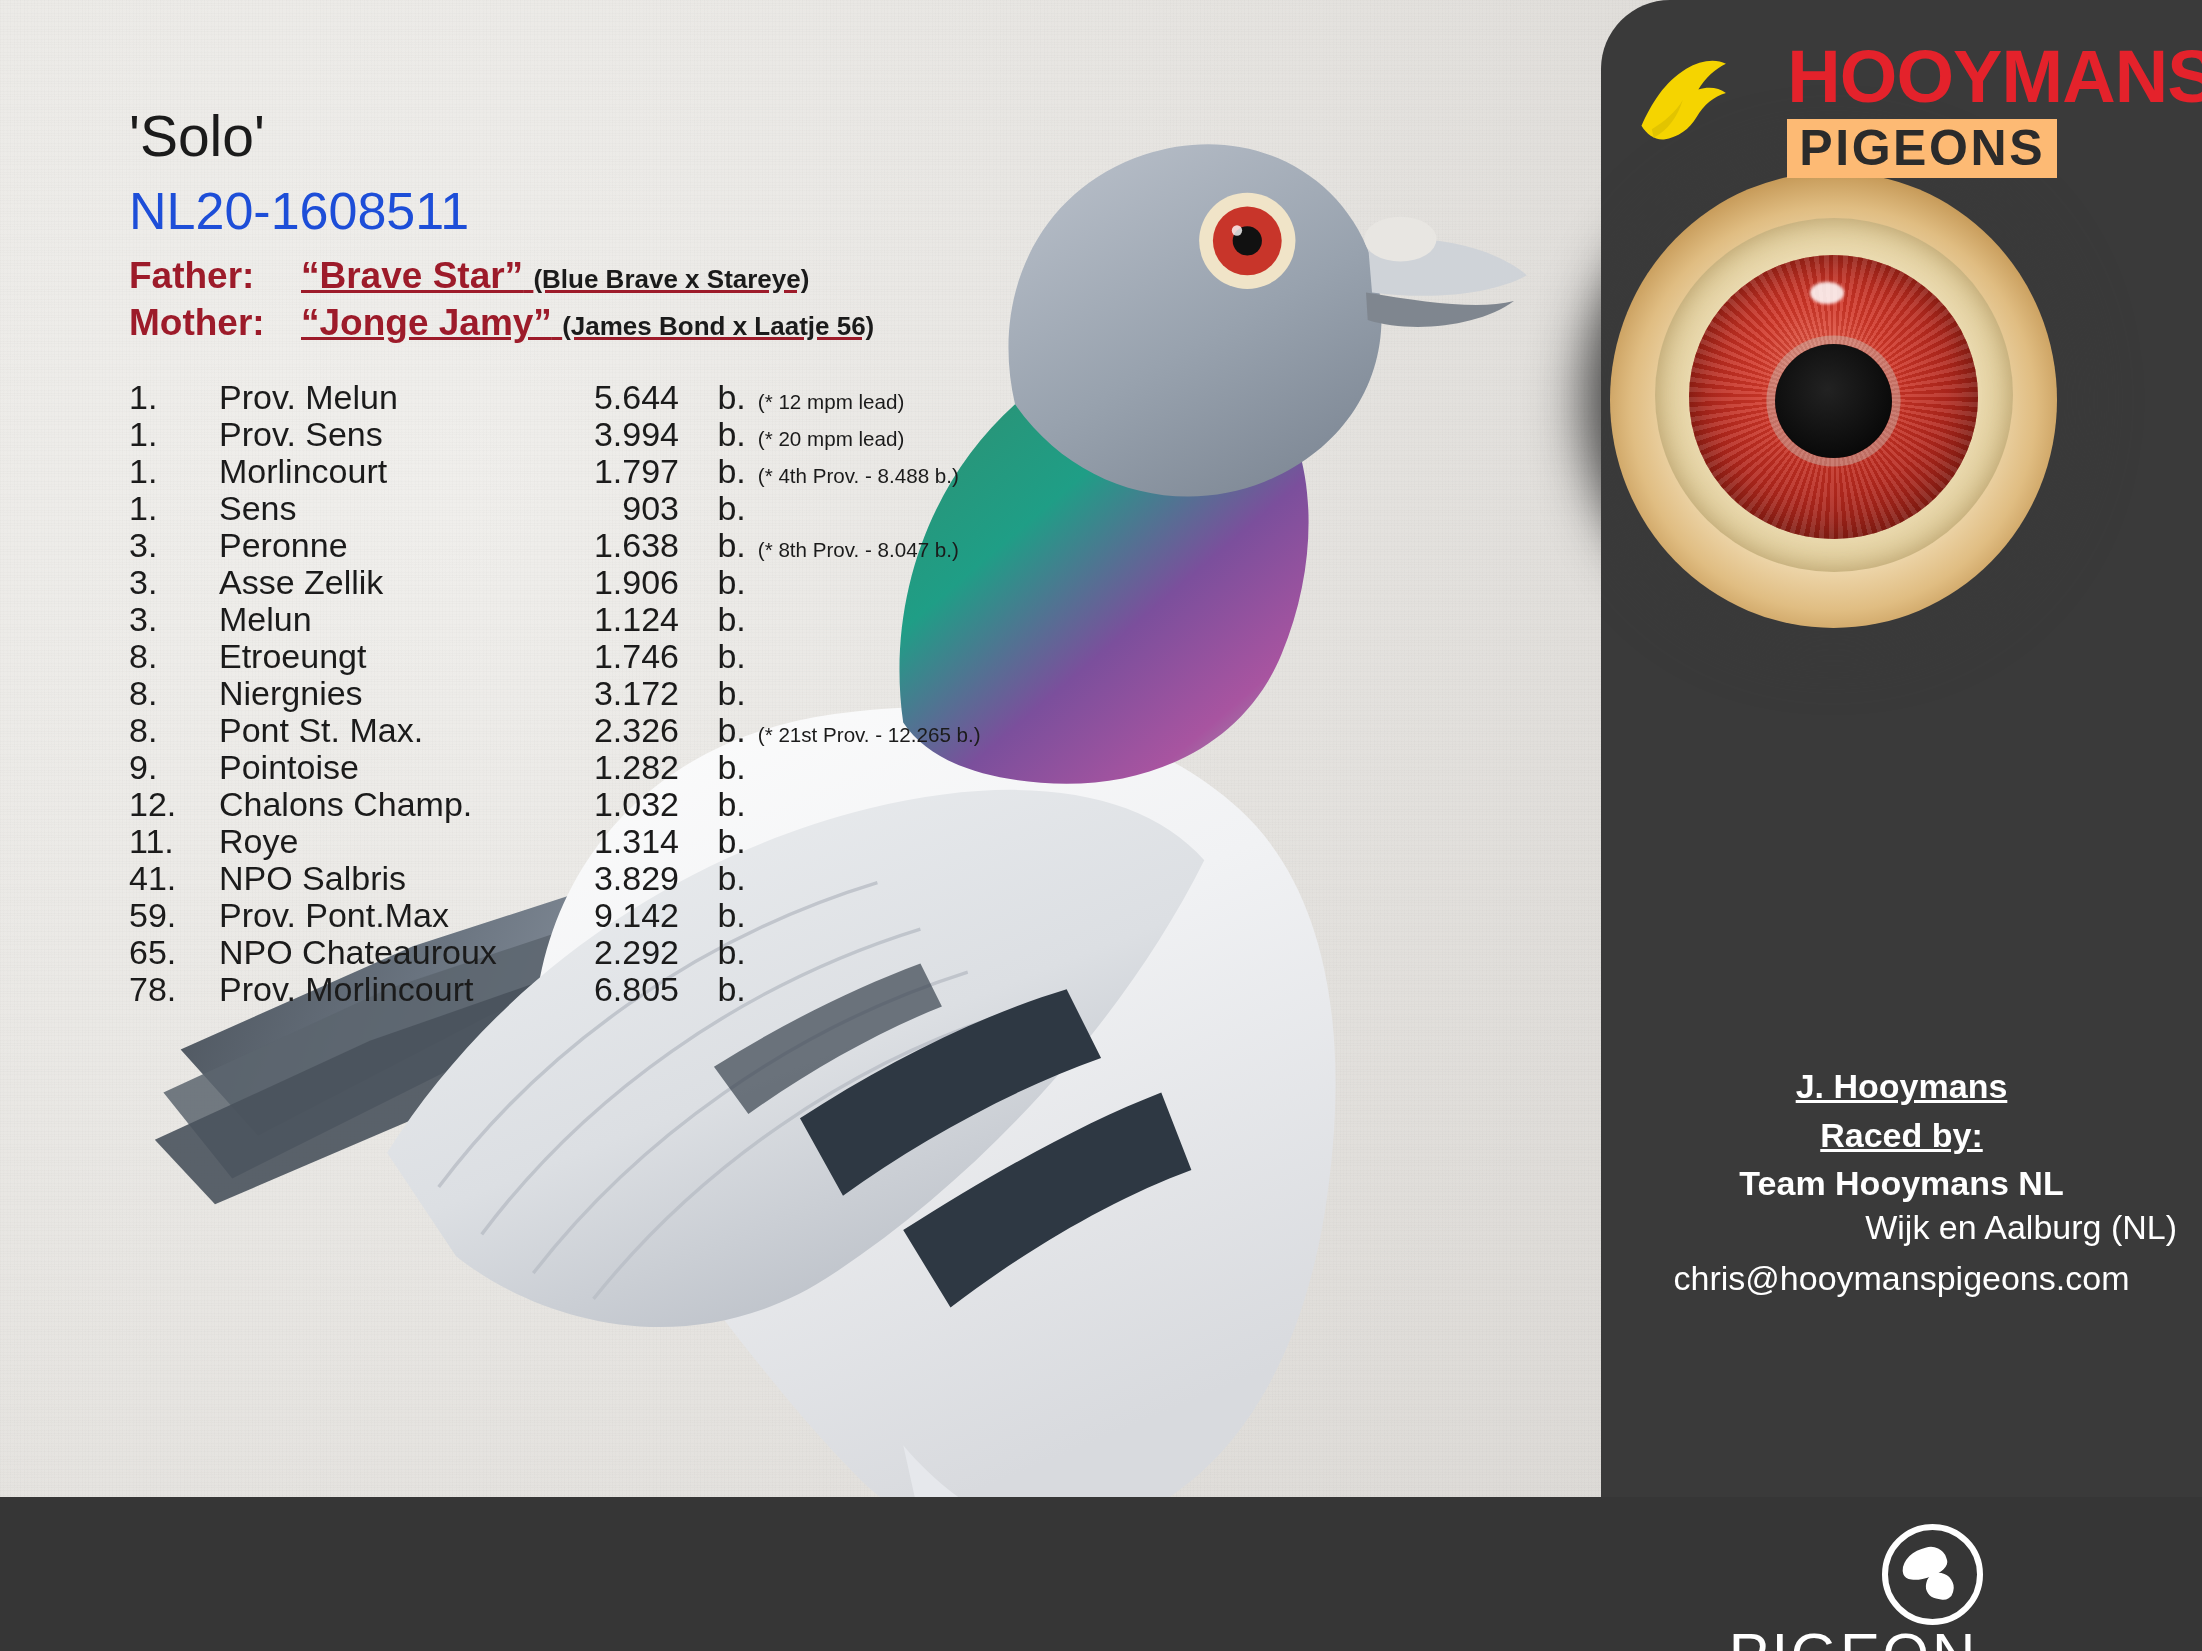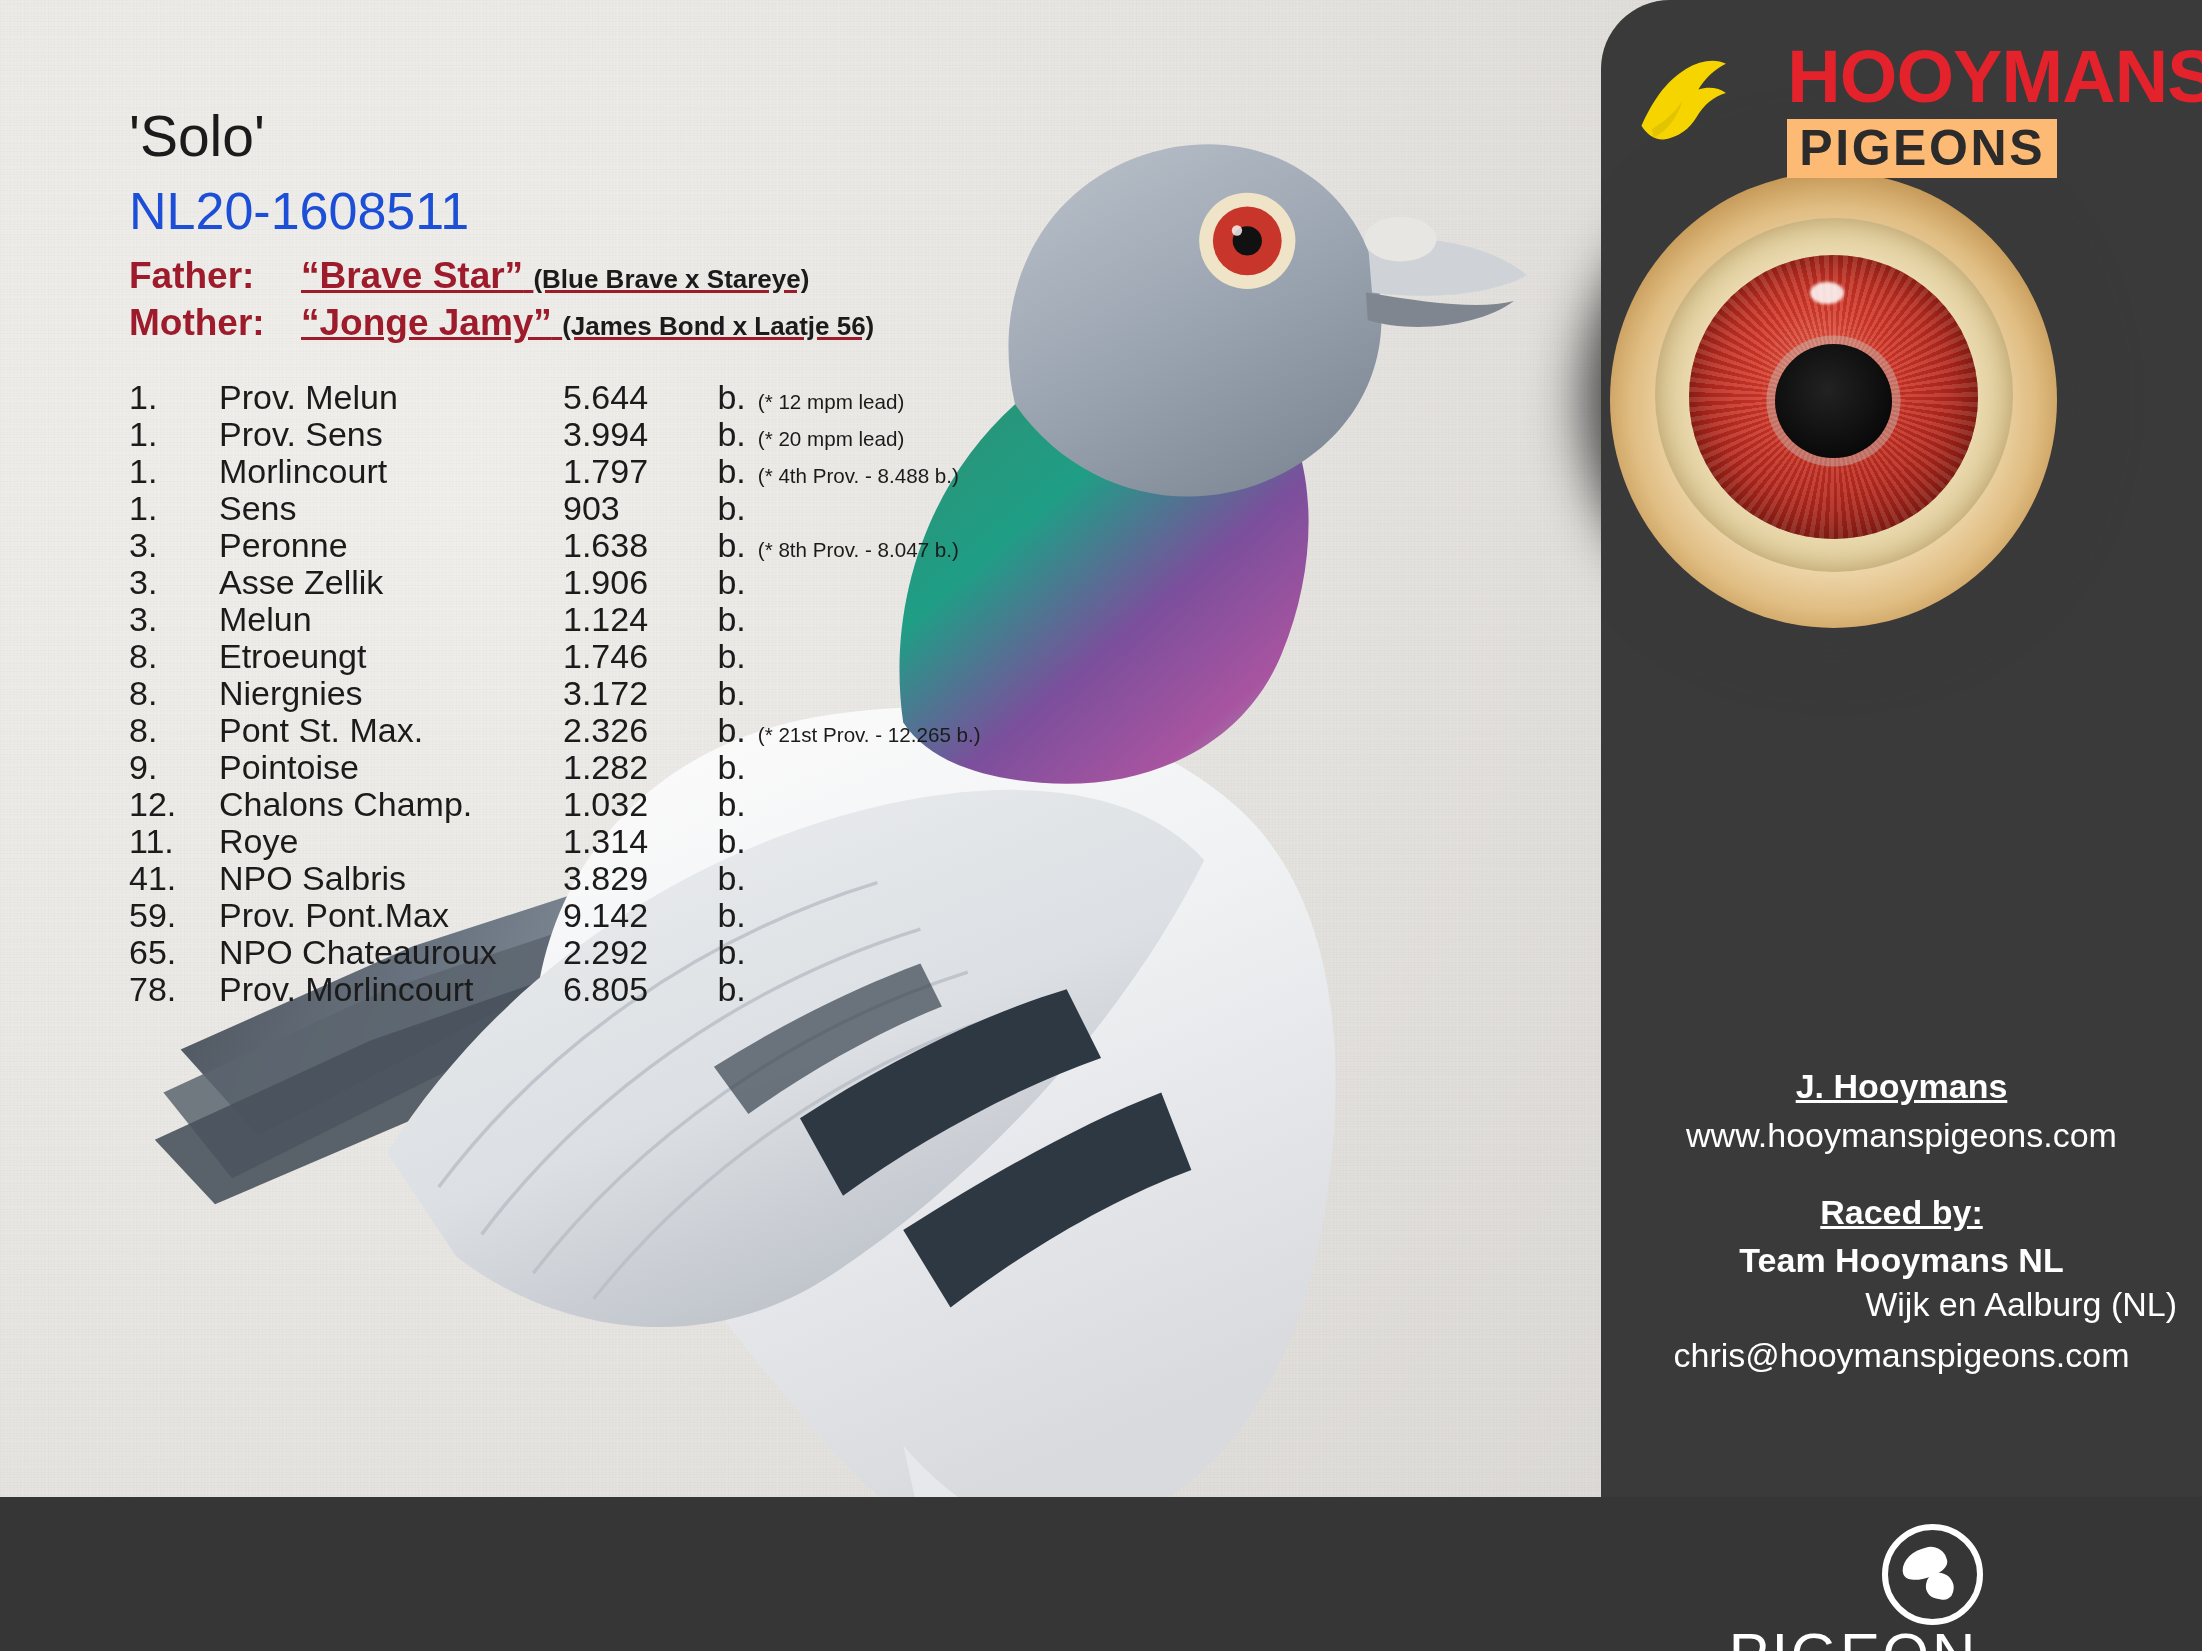--- a/index.html
+++ b/index.html
@@ -329,21 +329,21 @@
   .res-pos {
     width: 90px;
     text-align: left;
   }
   .res-race {
     width: 344px;
     text-align: left;
   }
   .res-birds {
     width: 116px;
-    text-align: left;
+    text-align: right;
   }
   .res-b {
     width: 53px;
     text-align: right;
     padding-left: 13.8px;
   }
   .res-note {
     font-size: 20.6px;
     padding-left: 12px;
     white-space: nowrap;
@@ -627,21 +627,20 @@
     <div class="logo-text">
       <div class="logo-hooymans">HOOYMANS</div>
       <div class="logo-pigeons-wrap">
         <span class="logo-pigeons">PIGEONS</span>
       </div>
     </div>
   </div>
 
   <div class="panel-text">
     <div class="panel-name">J. Hooymans</div>
-    <div class="panel-web">www.hooymanspigeons.com</div>
     <div class="panel-raced">Raced by: </div>
     <div class="panel-team">Team Hooymans NL</div>
     <div class="panel-city">Wijk en Aalburg (NL)</div>
     <div class="panel-mail">chris@hooymanspigeons.com</div>
   </div>
 
   <div class="photo-logo">
     <div class="photo-logo-mark"></div>
     <div class="photo-logo-text">
       <div class="photo-logo-pigeon">PIGEON</div>

